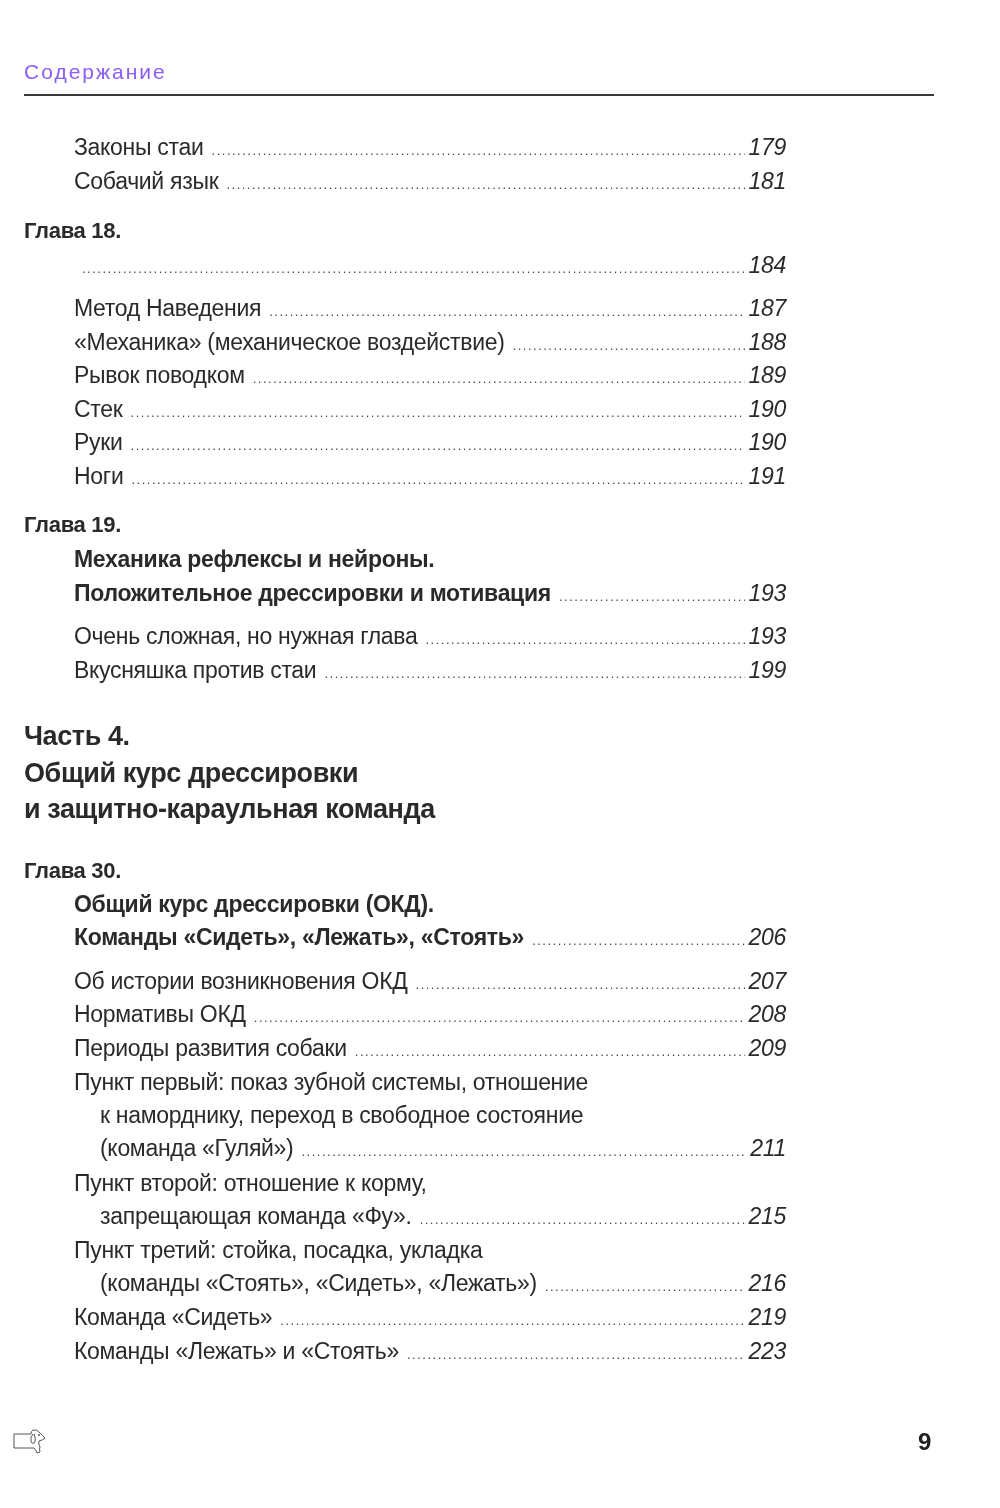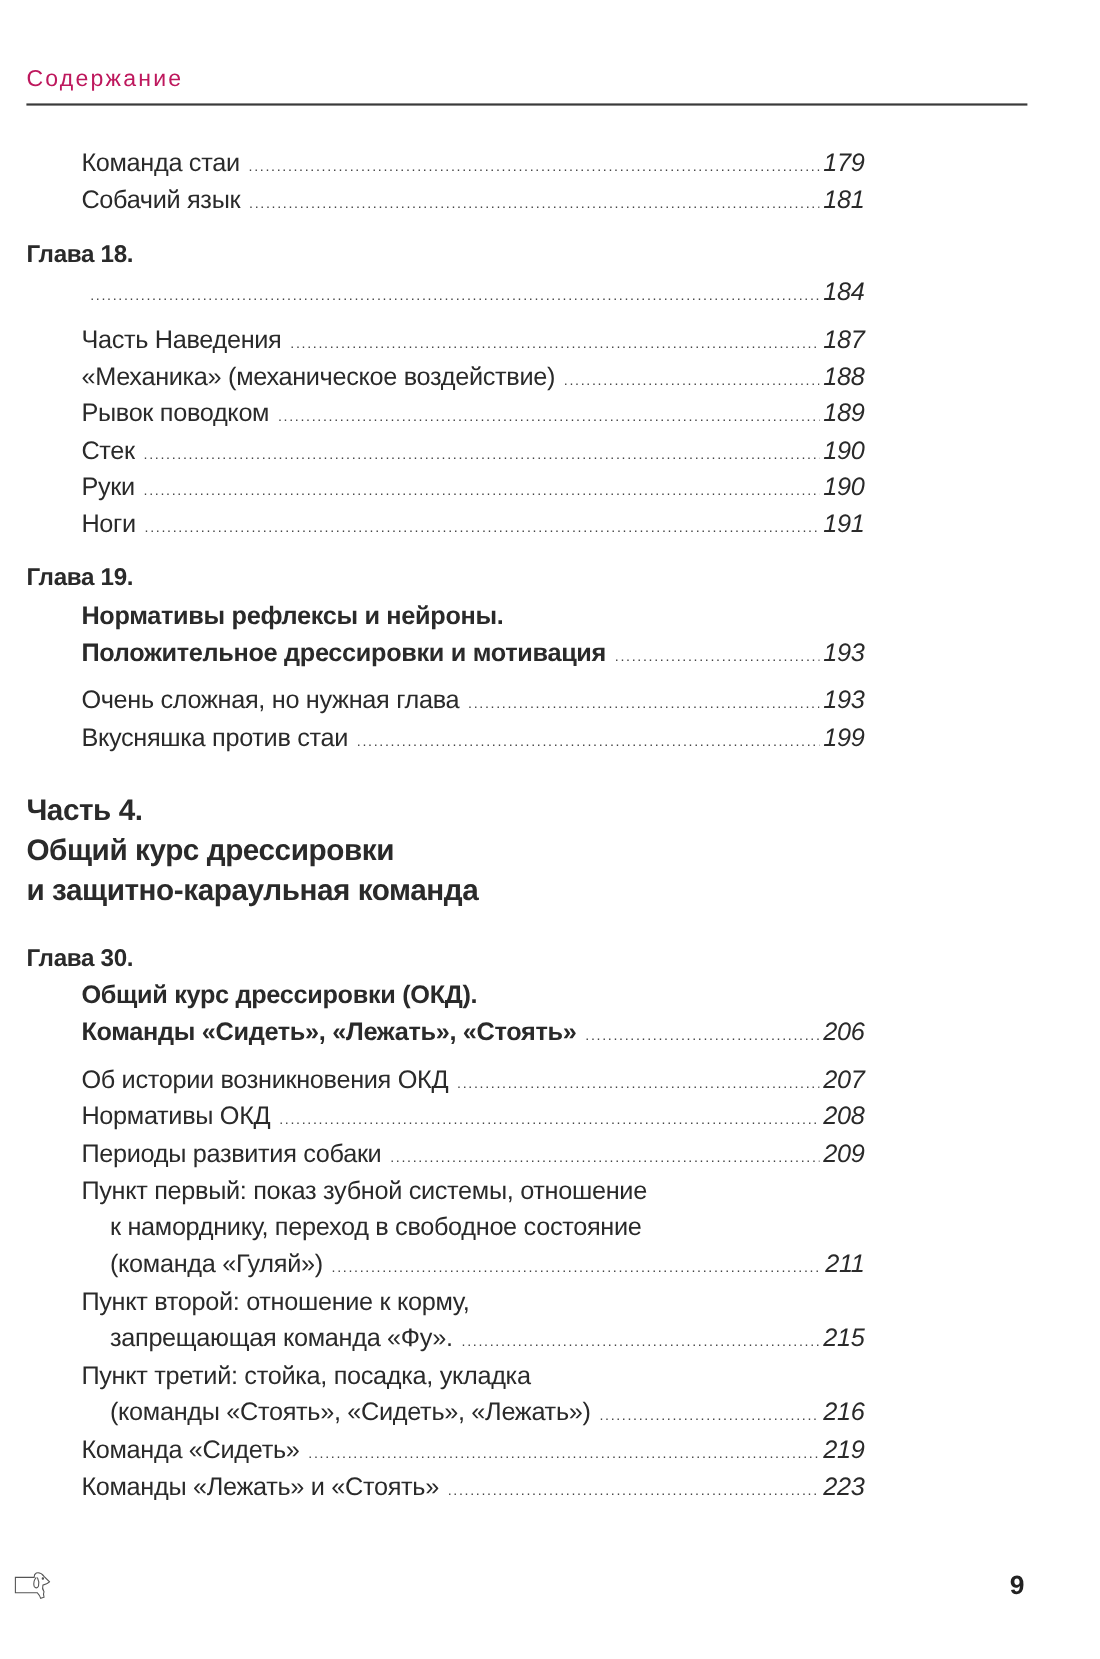--- a/index.html
+++ b/index.html
@@ -5,21 +5,21 @@
   html, body { margin: 0; padding: 0; background: #ffffff; }
   body {
     width: 1000px; height: 1508px; position: relative; overflow: hidden;
     font-family: "Liberation Sans", "DejaVu Sans", sans-serif;
     color: #2a2a2a;
   }
   .header {
     position: absolute; left: 24px; top: 60px; width: 910px;
   }
   .header-title {
-    font-size: 21px; letter-spacing: 2px; color: #be185d;
+    font-size: 21px; letter-spacing: 2px; color: #8b5cf6;
   }
   .header-rule {
     position: absolute; left: 0; top: 34px; width: 910px; height: 2px; background: #3a3a3a;
   }
   .toc { position: absolute; left: 0; top: 0; width: 1000px; }
   .row {
     position: absolute; left: 74px; width: 712px; height: 30px;
     display: flex; align-items: baseline; font-size: 23px; line-height: 30px;
     letter-spacing: -0.3px;
   }
@@ -44,37 +44,37 @@
 <body>
 
 <div class="header">
   <div class="header-title">Содержание</div>
   <div class="header-rule"></div>
 </div>
 
 <div class="toc">
 
   <div class="row" style="top:132px">
-    <span class="t">Команда стаи</span>
+    <span class="t">Законы стаи</span>
       <span class="dots"></span>
       <span class="p">179</span>
   </div>
   <div class="row" style="top:166px">
     <span class="t">Собачий язык</span>
       <span class="dots"></span>
       <span class="p">181</span>
   </div>
 
   <div class="chapter" style="top:218px">Глава 18.</div>
   <div class="row bold" style="top:250px">
       <span class="dots"></span>
       <span class="p">184</span>
   </div>
   <div class="row" style="top:293px">
-      <span class="t">Часть Наведения</span>
+      <span class="t">Метод Наведения</span>
       <span class="dots"></span>
       <span class="p">187</span>
     </div>
   <div class="row" style="top:327px">
       <span class="t">«Механика» (механическое воздействие)</span>
       <span class="dots"></span>
       <span class="p">188</span>
     </div>
   <div class="row" style="top:360px">
       <span class="t">Рывок поводком</span>
@@ -91,21 +91,21 @@
       <span class="dots"></span>
       <span class="p">190</span>
     </div>
   <div class="row" style="top:461px">
       <span class="t">Ноги</span>
       <span class="dots"></span>
       <span class="p">191</span>
     </div>
 
   <div class="chapter" style="top:512px">Глава 19.</div>
-  <div class="line bold" style="left:74px; top:544px">Нормативы рефлексы и нейроны.</div>
+  <div class="line bold" style="left:74px; top:544px">Механика рефлексы и нейроны.</div>
   <div class="row bold" style="top:578px">
     <span class="t">Положительное дрессировки и мотивация</span>
       <span class="dots"></span>
       <span class="p">193</span>
   </div>
   <div class="row" style="top:621px">
       <span class="t">Очень сложная, но нужная глава</span>
       <span class="dots"></span>
       <span class="p">193</span>
     </div>

